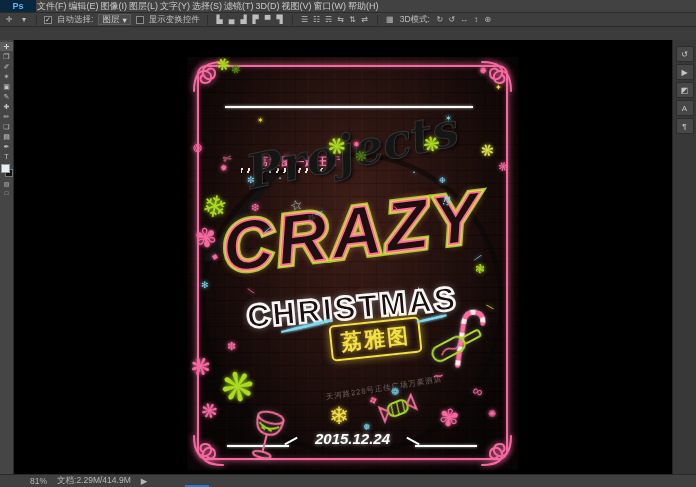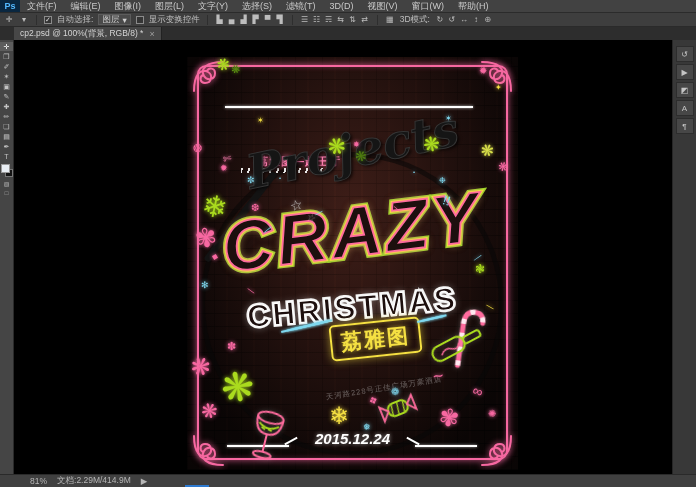--- a/index.html
+++ b/index.html
@@ -3,24 +3,24 @@
 <meta charset="utf-8">
 <style>
   * { box-sizing: border-box; margin: 0; padding: 0; }
   html,body { width:696px; height:487px; overflow:hidden; background:#000; }
   body { font-family:"Liberation Sans", sans-serif; }
   #app { position:relative; width:696px; height:487px; background:#3c3c3c; overflow:hidden; }
 
   
   .menubar { position:absolute; left:0; top:0; width:696px; height:13px; background:#424242;
              border-bottom:1px solid #2b2b2b; display:flex; align-items:stretch; color:#c9c9c9; font-size:9px; }
-  .pslogo { width:20px; display:flex; align-items:center; justify-content:center;
+  .pslogo { width:36px; display:flex; align-items:center; justify-content:center;
             background:#0a2740; color:#54b9ff; font-weight:bold; font-size:9px; }
   .menu-items { display:flex; align-items:center; }
-  .menu-item { padding:0 7px; line-height:13px; white-space:nowrap; cursor:default; }
+  .menu-item { padding:0 1px; line-height:13px; white-space:nowrap; cursor:default; }
 
   .optionsbar { position:absolute; left:0; top:13px; width:696px; height:14px; background:#3e3e3e;
                 border-bottom:1px solid #2a2a2a; display:flex; align-items:center; gap:5px;
                 color:#bdbdbd; font-size:8.5px; padding:0 4px; white-space:nowrap; }
   .opt-sep { width:1px; height:10px; background:#2e2e2e; margin:0 2px; }
   .checkbox { width:8px; height:8px; border:1px solid #8b8b8b; background:#353535; display:inline-flex;
               align-items:center; justify-content:center; font-size:7px; color:#ddd; }
   .select { border:1px solid #5c5c5c; background:#4a4a4a; padding:0 3px; height:11px; display:inline-flex;
             align-items:center; gap:3px; color:#cfcfcf; }
   .mini-ic { font-size:8px; color:#bdbdbd; display:inline-block; width:10px; text-align:center; }
@@ -199,26 +199,20 @@
     <span>3D模式:</span>
     <span class="ic-group" id="mode3d-icons">
         <span class="mini-ic">↻</span>
         <span class="mini-ic">↺</span>
         <span class="mini-ic">↔</span>
         <span class="mini-ic">↕</span>
         <span class="mini-ic">⊕</span>
       </span>
   </div>
 
-  <div class="tabbar">
-    <div class="doc-tab">
-      <span>cp2.psd @ 100%(背景, RGB/8) *</span>
-      <span class="tab-close">×</span>
-    </div>
-  </div>
 
   <div class="toolbar">
     <div id="tools" style="display:flex;flex-direction:column;gap:1px;align-items:center;">
         <div class="tool active">✛</div>
         <div class="tool">❒</div>
         <div class="tool">✐</div>
         <div class="tool">✶</div>
         <div class="tool">▣</div>
         <div class="tool">✎</div>
         <div class="tool">✚</div>

